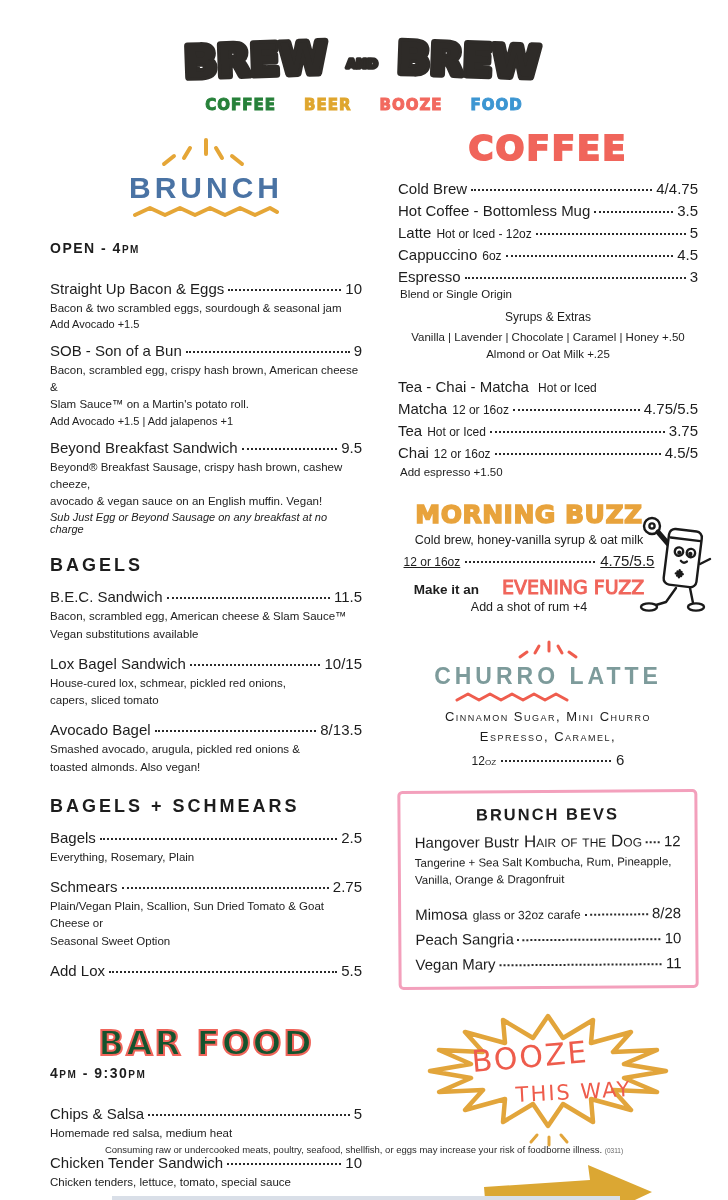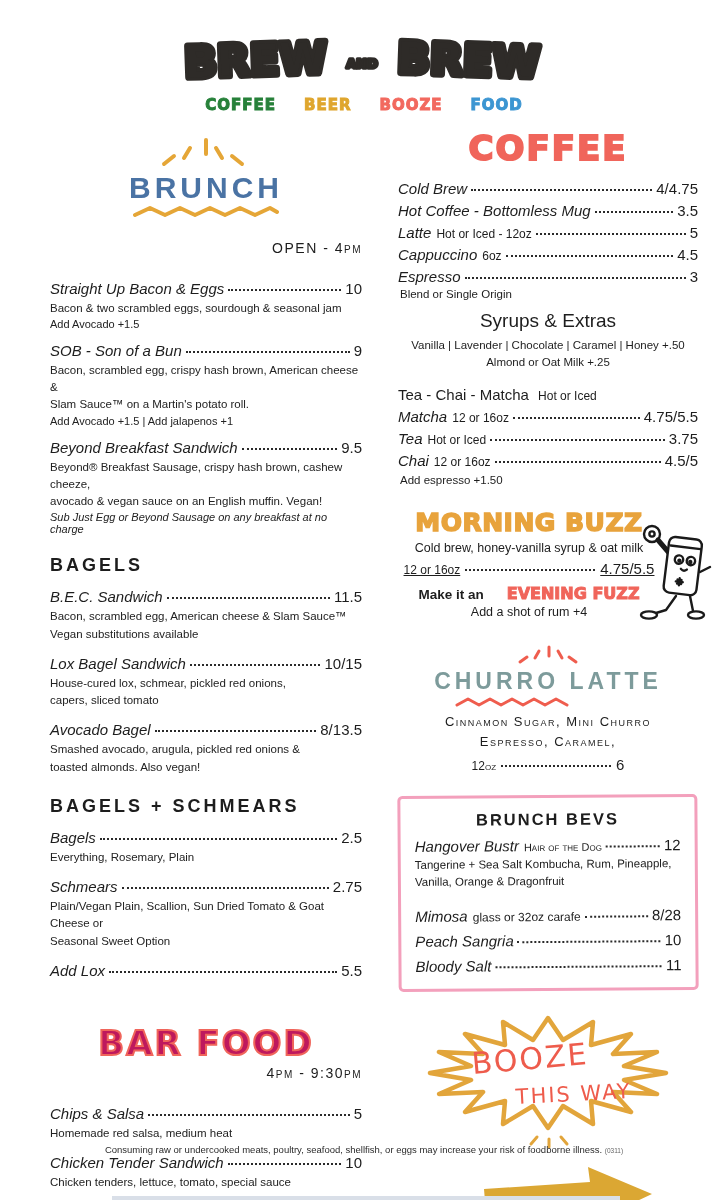--- a/index.html
+++ b/index.html
@@ -15,50 +15,50 @@
   .tag-booze  { color:#f2695f; -webkit-text-stroke:1px #f2695f; }
   .tag-food   { color:#3d96d2; -webkit-text-stroke:1px #3d96d2; }
 
   
   .col-left  { position:absolute; left:50px;  top:138px; width:312px; }
   .col-right { position:absolute; left:398px; top:128px; width:300px; }
 
   
   .mi { margin-bottom:12px; }
   .mi-row { display:flex; align-items:baseline; }
-  .mi-name { font-size:15px; font-weight:500; white-space:nowrap;font-style:italic; }
+  .mi-name { font-size:15px; font-weight:500; white-space:nowrap; }
   .mi-qual { font-size:12px; margin-left:5px; white-space:nowrap; }
   .mi-price { font-size:15px; font-weight:500; white-space:nowrap; }
   .leader { flex:1; border-bottom:2.2px dotted #2a2a2a; margin:0 4px; position:relative; top:-3px; min-width:14px; }
   .leader-mid { display:inline-block; border-bottom:2.2px dotted #2a2a2a; position:relative; top:-3px; margin:0 5px; }
   .mi-desc { font-size:11.5px; line-height:1.5; margin-top:3px; white-space:pre-line; color:#222; }
   .mi-note { font-size:11px; margin-top:1px; color:#222; }
   .it { font-style:italic; }
   .sc { font-variant:small-caps; }
 
   .sec-head { font-size:18px; font-weight:bold; letter-spacing:3px; margin:20px 0 12px; }
 
   
   .brunch-art { text-align:center; margin-bottom:16px; }
   .brunch-title { font-size:30px; font-weight:bold; letter-spacing:4px; color:#4a73a4; line-height:1.05; }
-  .hours { text-align:right; font-size:14px; font-weight:normal; letter-spacing:1.5px; font-variant:small-caps; margin-bottom:24px; }
+  .hours { text-align:left; font-size:14px; font-weight:bold; letter-spacing:1.5px; font-variant:small-caps; margin-bottom:24px; }
 
   
   .bubble { font-family:"DejaVu Sans", sans-serif; font-weight:900; }
-  .barfood-head { text-align:center; margin:44px 0 2px; font-size:34px; color:#be185d; -webkit-text-stroke:2px #f0655b; letter-spacing:2px; }
+  .barfood-head { text-align:center; margin:44px 0 2px; font-size:34px; color:#14532d; -webkit-text-stroke:2px #f0655b; letter-spacing:2px; }
   .coffee-head { text-align:center; font-size:34px; color:#f0655b; -webkit-text-stroke:2px #f0655b; letter-spacing:2px; margin-bottom:12px; }
   .mb-title { font-size:25px; color:#e8a33c; -webkit-text-stroke:1.5px #e8a33c; letter-spacing:0.5px; margin-bottom:4px; }
-  .ef-inline { font-size:16px; color:#f0655b; -webkit-text-stroke:1px #f0655b; font-family:"DejaVu Sans", sans-serif; font-weight:700; }
+  .ef-inline { font-size:19px; color:#f0655b; -webkit-text-stroke:1px #f0655b; font-family:"DejaVu Sans", sans-serif; font-weight:400; }
 
   
   .r-row { display:flex; align-items:baseline; margin-bottom:5px; }
   .r-sub { font-size:11.5px; margin:-2px 0 10px 2px; }
 
   .syrups { text-align:center; margin:8px 0 14px; }
-  .syrups-title { font-size:19px; font-weight:500; margin-bottom:5px; }
+  .syrups-title { font-size:12px; font-weight:500; margin-bottom:5px; }
   .syrups-line { font-size:11.5px; line-height:1.5; }
 
   .tea-head { font-size:15px; font-weight:500; margin-bottom:5px; }
   .tea-head .mi-qual { font-size:12px; }
   .tea-note { font-size:11.5px; margin:0 0 0 2px; }
 
   
   .mb-block { position:relative; text-align:center; margin-top:22px; width:262px; }
   .mb-desc { font-size:12.5px; font-weight:500; margin-bottom:5px; white-space:nowrap; }
   .mb-size-row { font-size:12px; font-weight:500;text-decoration:underline; }
@@ -363,21 +363,21 @@
       <span class="sc">12oz</span><span class="leader-mid" style="width:110px"></span><span style="font-size:15px">6</span>
     </div>
   </div>
 
   <div class="bevs-box">
     <div class="bevs-title">BRUNCH BEVS</div>
 
     <div class="mi">
       <div class="mi-row">
         <span class="mi-name">Hangover Bustr</span>
-        <span class="mi-qual sc" style="font-size:11px">Hair of the Dog</span>
+        <span class="mi-qual sc" style="font-size:17px">Hair of the Dog</span>
         <span class="leader"></span>
         <span class="mi-price">12</span>
       </div>
       <div class="mi-desc">Tangerine + Sea Salt Kombucha, Rum, Pineapple,
 Vanilla, Orange &amp; Dragonfruit</div>
     </div>
 
     <div class="bevs-gap"></div>
 
     <div class="mi">
@@ -390,21 +390,21 @@
     </div>
     <div class="mi">
       <div class="mi-row">
         <span class="mi-name">Peach Sangria</span>
         <span class="leader"></span>
         <span class="mi-price">10</span>
       </div>
     </div>
     <div class="mi" style="margin-bottom:2px">
       <div class="mi-row">
-        <span class="mi-name">Bloody Salt</span>
+        <span class="mi-name">Vegan Mary</span>
         <span class="leader"></span>
         <span class="mi-price">11</span>
       </div>
     </div>
   </div>
 
   <div class="booze-wrap">
     <svg width="258" height="144" viewBox="0 0 258 144">
       <polygon points="247,64 205,71 238,85 194,83 212,103 172,92 174,115 144,97 129,119 114,97 84,115 86,92 46,103 64,83 20,85 52,71 11,64 52,57 20,43 64,45 46,25 86,36 84,13 114,31 129,9 144,31 174,13 172,36 212,25 194,45 238,43 205,57" fill="#ffffff" stroke="#e2a53b" stroke-width="4.5" stroke-linejoin="round"></polygon>
       <text x="112" y="60" text-anchor="middle" font-family="DejaVu Sans, sans-serif" font-size="30" fill="#ee5c4c" letter-spacing="2" transform="rotate(-5 112 60)">BOOZE</text>

